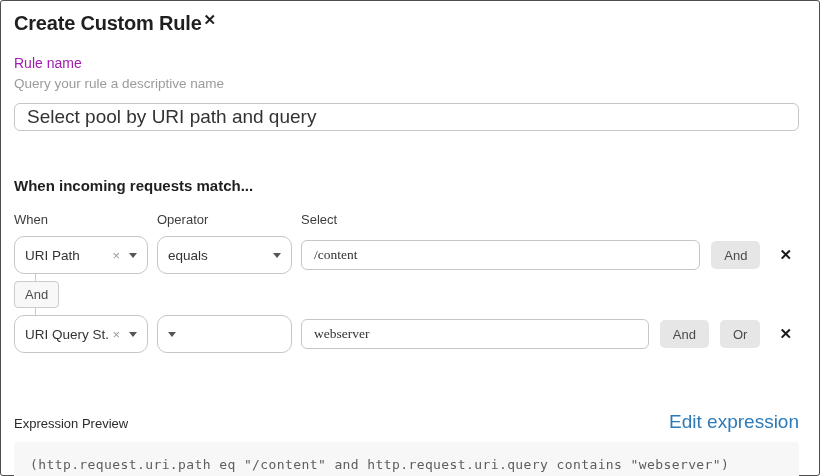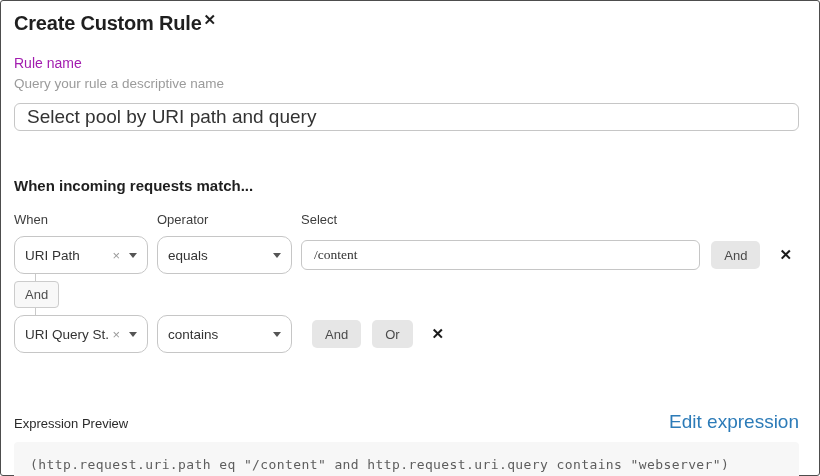--- a/index.html
+++ b/index.html
@@ -127,23 +127,23 @@
   </div>
   <div class="connector-line"></div>
 
   <div class="cond-row" style="margin-top:0;">
     <div class="select sel-field">
       <span class="select-text">URI Query St...</span>
       <span class="clear-x">×</span>
       <span class="caret"></span>
     </div>
     <div class="select sel-op">
-      <span class="select-text">contains</span>
       <span class="caret"></span>
     </div>
+    <input class="value-input" type="text" value="webserver" style="">
     <button class="logic-btn">And</button>
     <button class="logic-btn">Or</button>
     <div class="row-delete">✕</div>
   </div>
 
   <div class="expr-header">
     <div class="expr-label">Expression Preview</div>
     <a class="expr-link">Edit expression</a>
   </div>
   <div class="code-box">(http.request.uri.path eq "/content" and http.request.uri.query contains "webserver")</div>

